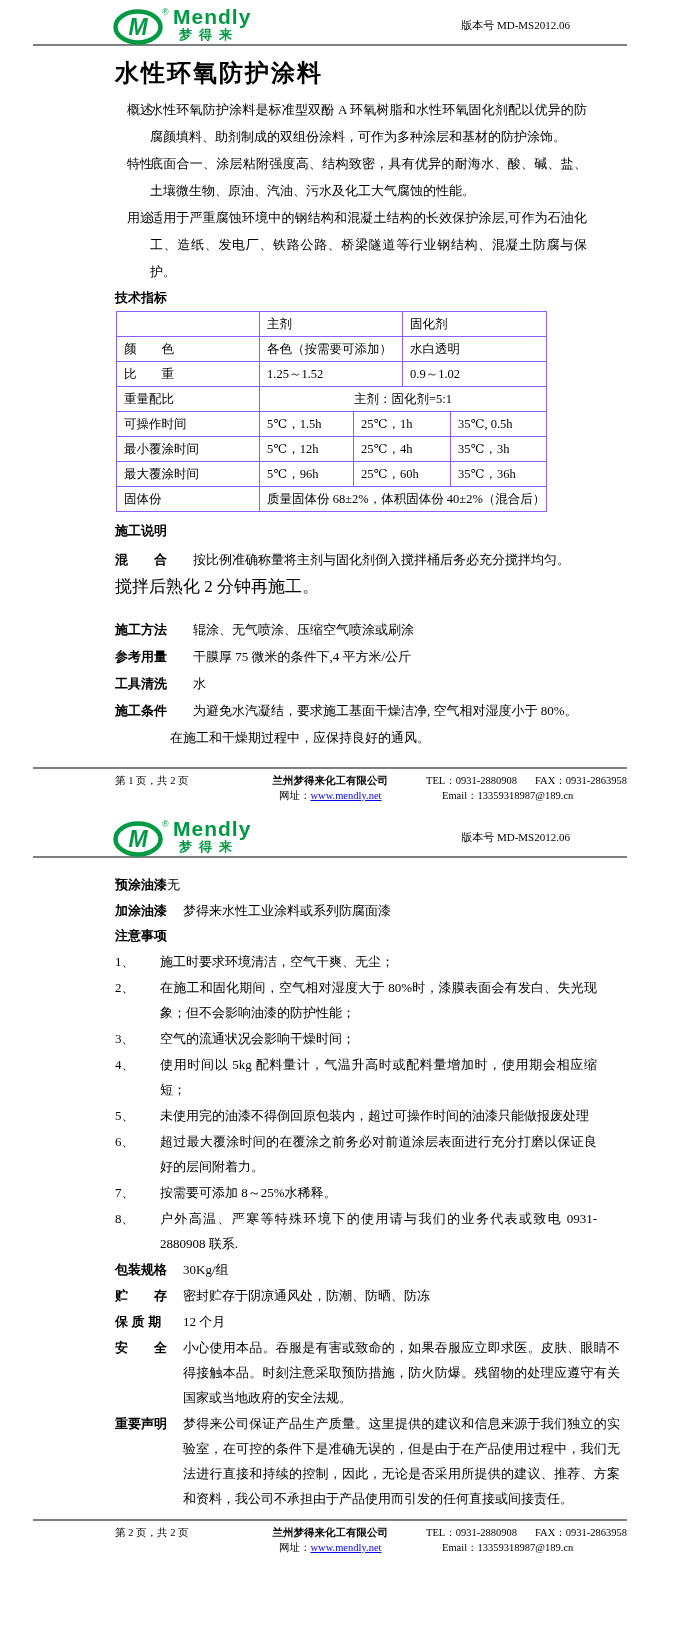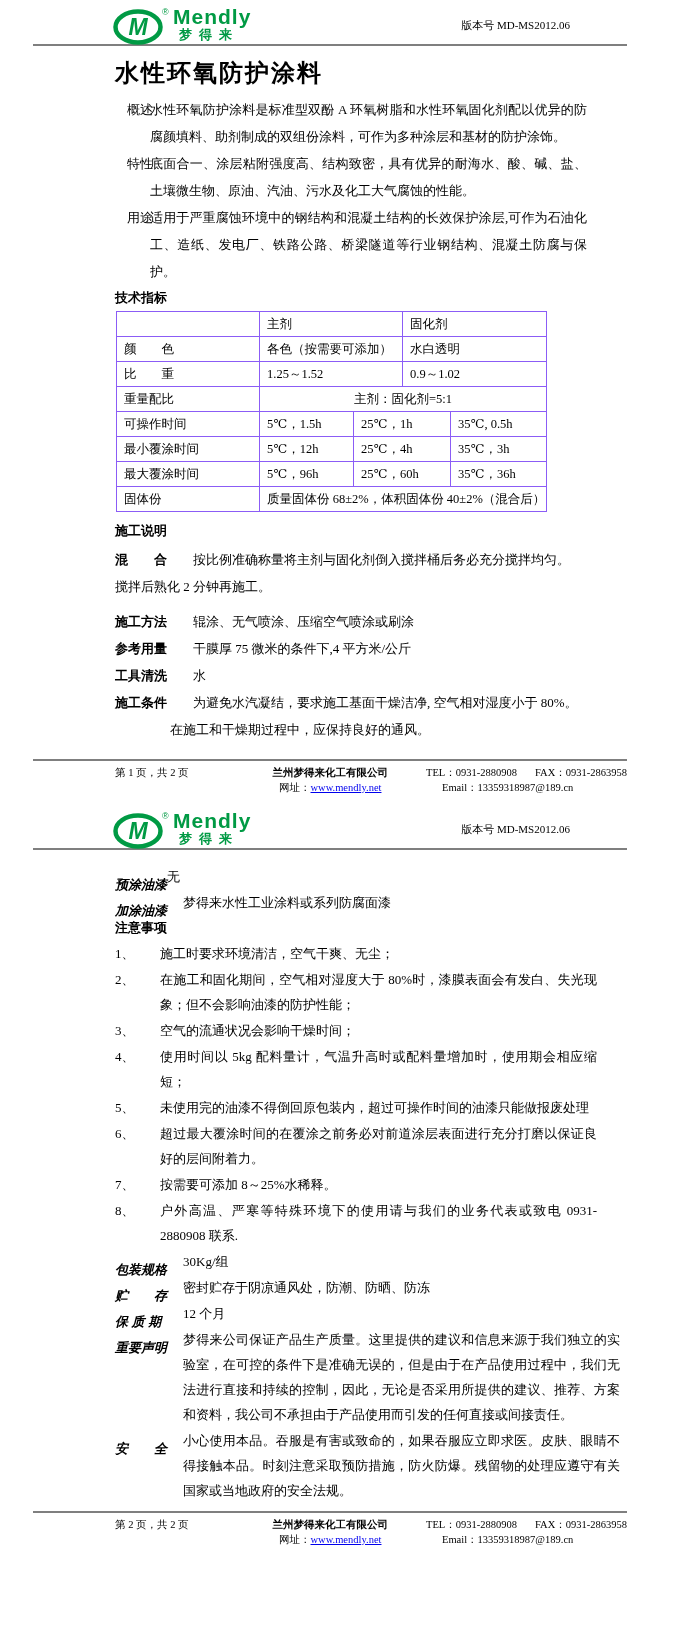--- a/index.html
+++ b/index.html
@@ -22,39 +22,39 @@
   .sec .lbl { position:absolute; left:12px; top:0; font-family:"Liberation Sans","DejaVu Sans",sans-serif; font-weight:normal; }
   .h2 { font-family:"Liberation Sans","DejaVu Sans",sans-serif; font-weight:bold; font-size:13px; margin:4px 0 4px 115px; line-height:18px; }
   .h2.construction { margin-top:10px; margin-bottom:6px; }
 
   table.spec { border-collapse:collapse; margin:2px 0 0 116px; width:430px; font-size:12.5px; table-layout:fixed; }
   table.spec td { border:1px solid #8b5cf6; height:24px; padding:0 7px; white-space:nowrap; overflow:hidden; }
   table.spec td.c { text-align:center; }
 
   .kv1 { position:relative; width:437px; margin:0 0 0 115px; padding-left:78px; font-size:13px; line-height:27px; text-align:justify; }
   .kv1 .lbl { position:absolute; left:0; top:0; font-family:"Liberation Sans","DejaVu Sans",sans-serif; font-weight:bold; }
-  .plain { margin:0 0 8px 115px; font-size:13px; line-height:27px; width:437px; }
+  .plain { margin:0 0 16px 115px; font-size:17px; line-height:27px; width:437px; }
   .cont1 { margin:0 0 9px 170px; font-size:13px; line-height:27px; }
 
   
   .footer-gap1 { height:7px; }
   .pfooter { display:flex; margin:4px 60px 0 115px; font-size:10.5px; line-height:15px; }
   .pf-page { width:135px; }
   .pf-mid { width:172px; text-align:center; }
   .pf-company { font-weight:bold; }
   .pf-right { flex:1; padding-left:12px; white-space:nowrap; }
   .pf-fax { margin-left:18px; }
   .pf-email { padding-left:16px; }
   a.weblink { color:#0000EE; text-decoration:underline; cursor:pointer; }
 
   
   .hdr.hdr2 { margin-top:9px; }
   .p2gap { height:14px; }
   .kv2 { position:relative; width:437px; margin:0 0 1px 115px; padding-left:68px; font-size:13px; line-height:25px; text-align:justify; }
-  .kv2 .lbl { position:absolute; left:0; top:8px; font-family:"Liberation Sans","DejaVu Sans",sans-serif; font-weight:bold;font-style:italic; }
+  .kv2 .lbl { position:absolute; left:0; top:0; font-family:"Liberation Sans","DejaVu Sans",sans-serif; font-weight:bold; }
   .kv2.precoat { padding-left:52px; }
   .h2.notes { margin-top:4px; margin-bottom:4px; }
   .note { position:relative; width:437px; margin:0 0 1px 115px; padding-left:45px; font-size:13px; line-height:25px; text-align:justify; }
   .note .num { position:absolute; left:0; top:0; }
 </style>
 </head>
 <body>
 
 <div class="sheet">
 
@@ -257,26 +257,26 @@
   </div>
   <div class="kv2">
     <span class="lbl">贮　　存</span>
     <span>密封贮存于阴凉通风处，防潮、防晒、防冻</span>
   </div>
   <div class="kv2">
     <span class="lbl">保 质 期</span>
     <span>12 个月</span>
   </div>
   <div class="kv2">
+    <span class="lbl">安　　全</span>
+    <span>小心使用本品。吞服是有害或致命的，如果吞服应立即求医。皮肤、眼睛不得接触本品。时刻注意采取预防措施，防火防爆。残留物的处理应遵守有关国家或当地政府的安全法规。</span>
+  </div>
+  <div class="kv2">
     <span class="lbl">重要声明</span>
     <span>梦得来公司保证产品生产质量。这里提供的建议和信息来源于我们独立的实验室，在可控的条件下是准确无误的，但是由于在产品使用过程中，我们无法进行直接和持续的控制，因此，无论是否采用所提供的建议、推荐、方案和资料，我公司不承担由于产品使用而引发的任何直接或间接责任。</span>
-  </div>
-  <div class="kv2">
-    <span class="lbl">安　　全</span>
-    <span>小心使用本品。吞服是有害或致命的，如果吞服应立即求医。皮肤、眼睛不得接触本品。时刻注意采取预防措施，防火防爆。残留物的处理应遵守有关国家或当地政府的安全法规。</span>
   </div>
 
   <div class="footer-gap1"></div>
   <div class="rule"></div>
   <div class="pfooter">
     <div class="pf-page">第 2 页，共 2 页</div>
     <div class="pf-mid">
       <div class="pf-company">兰州梦得来化工有限公司</div>
       <div>
         <span>网址：</span><a class="weblink">www.mendly.net</a>

